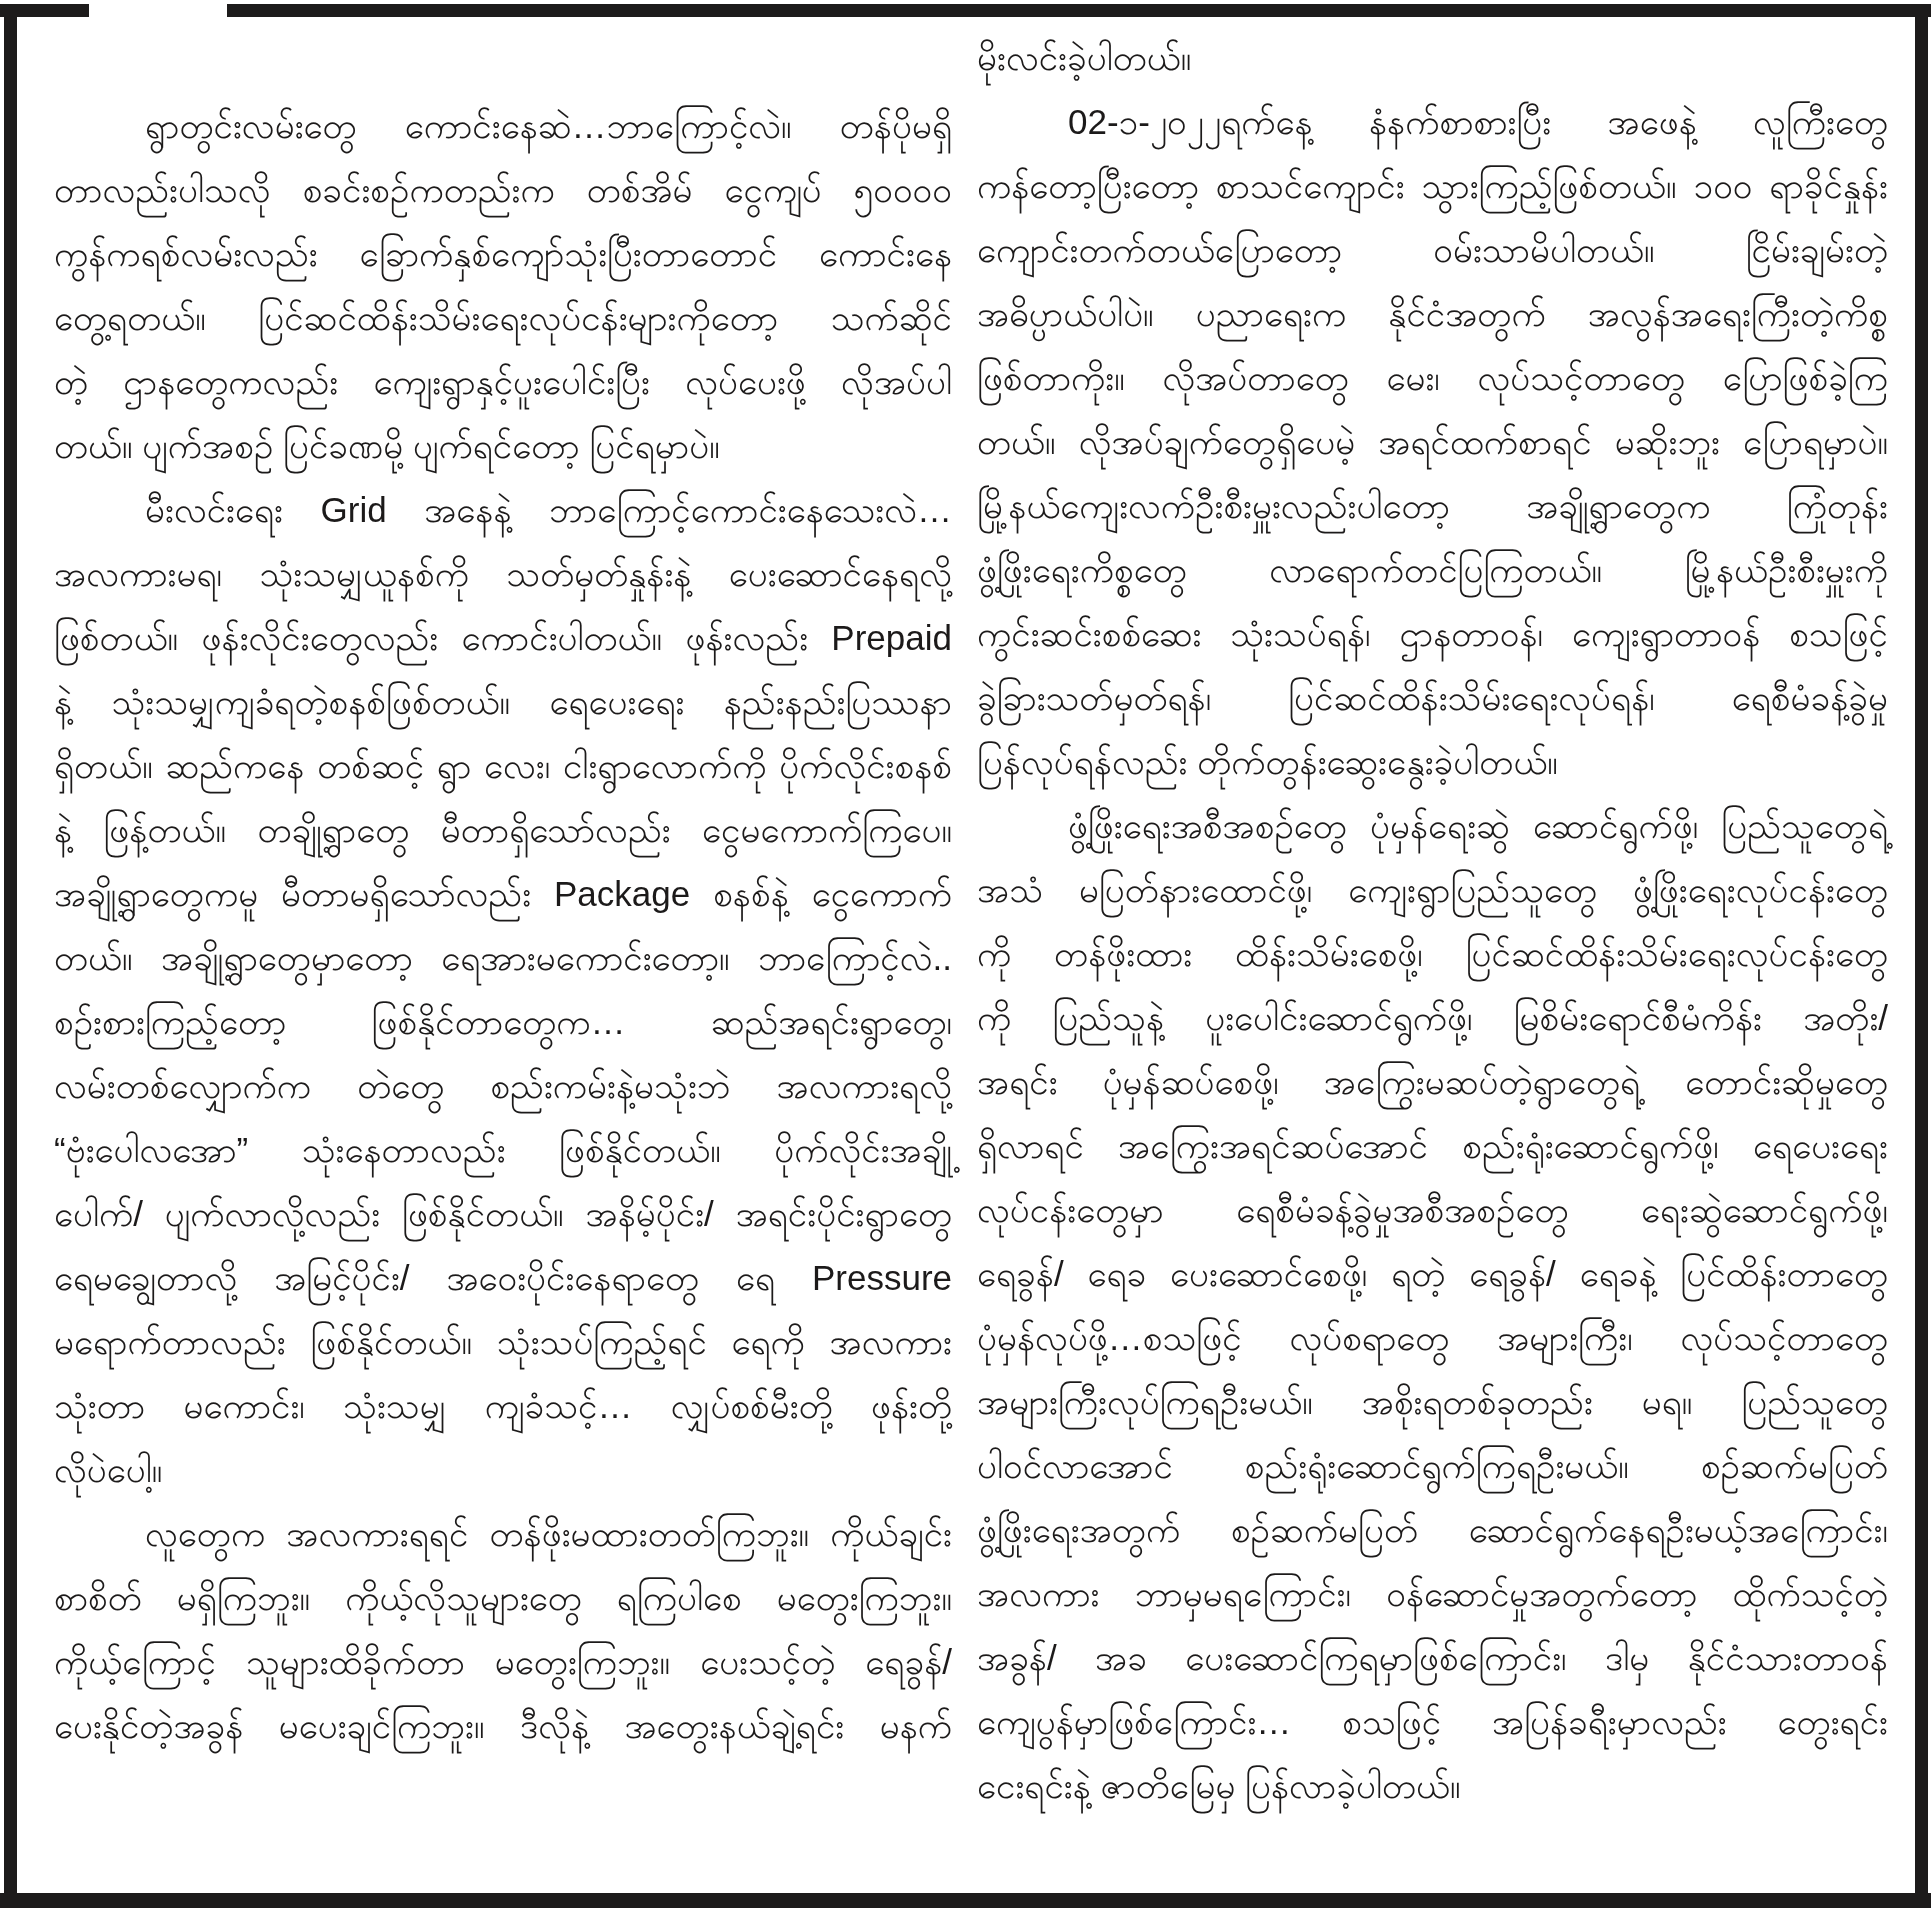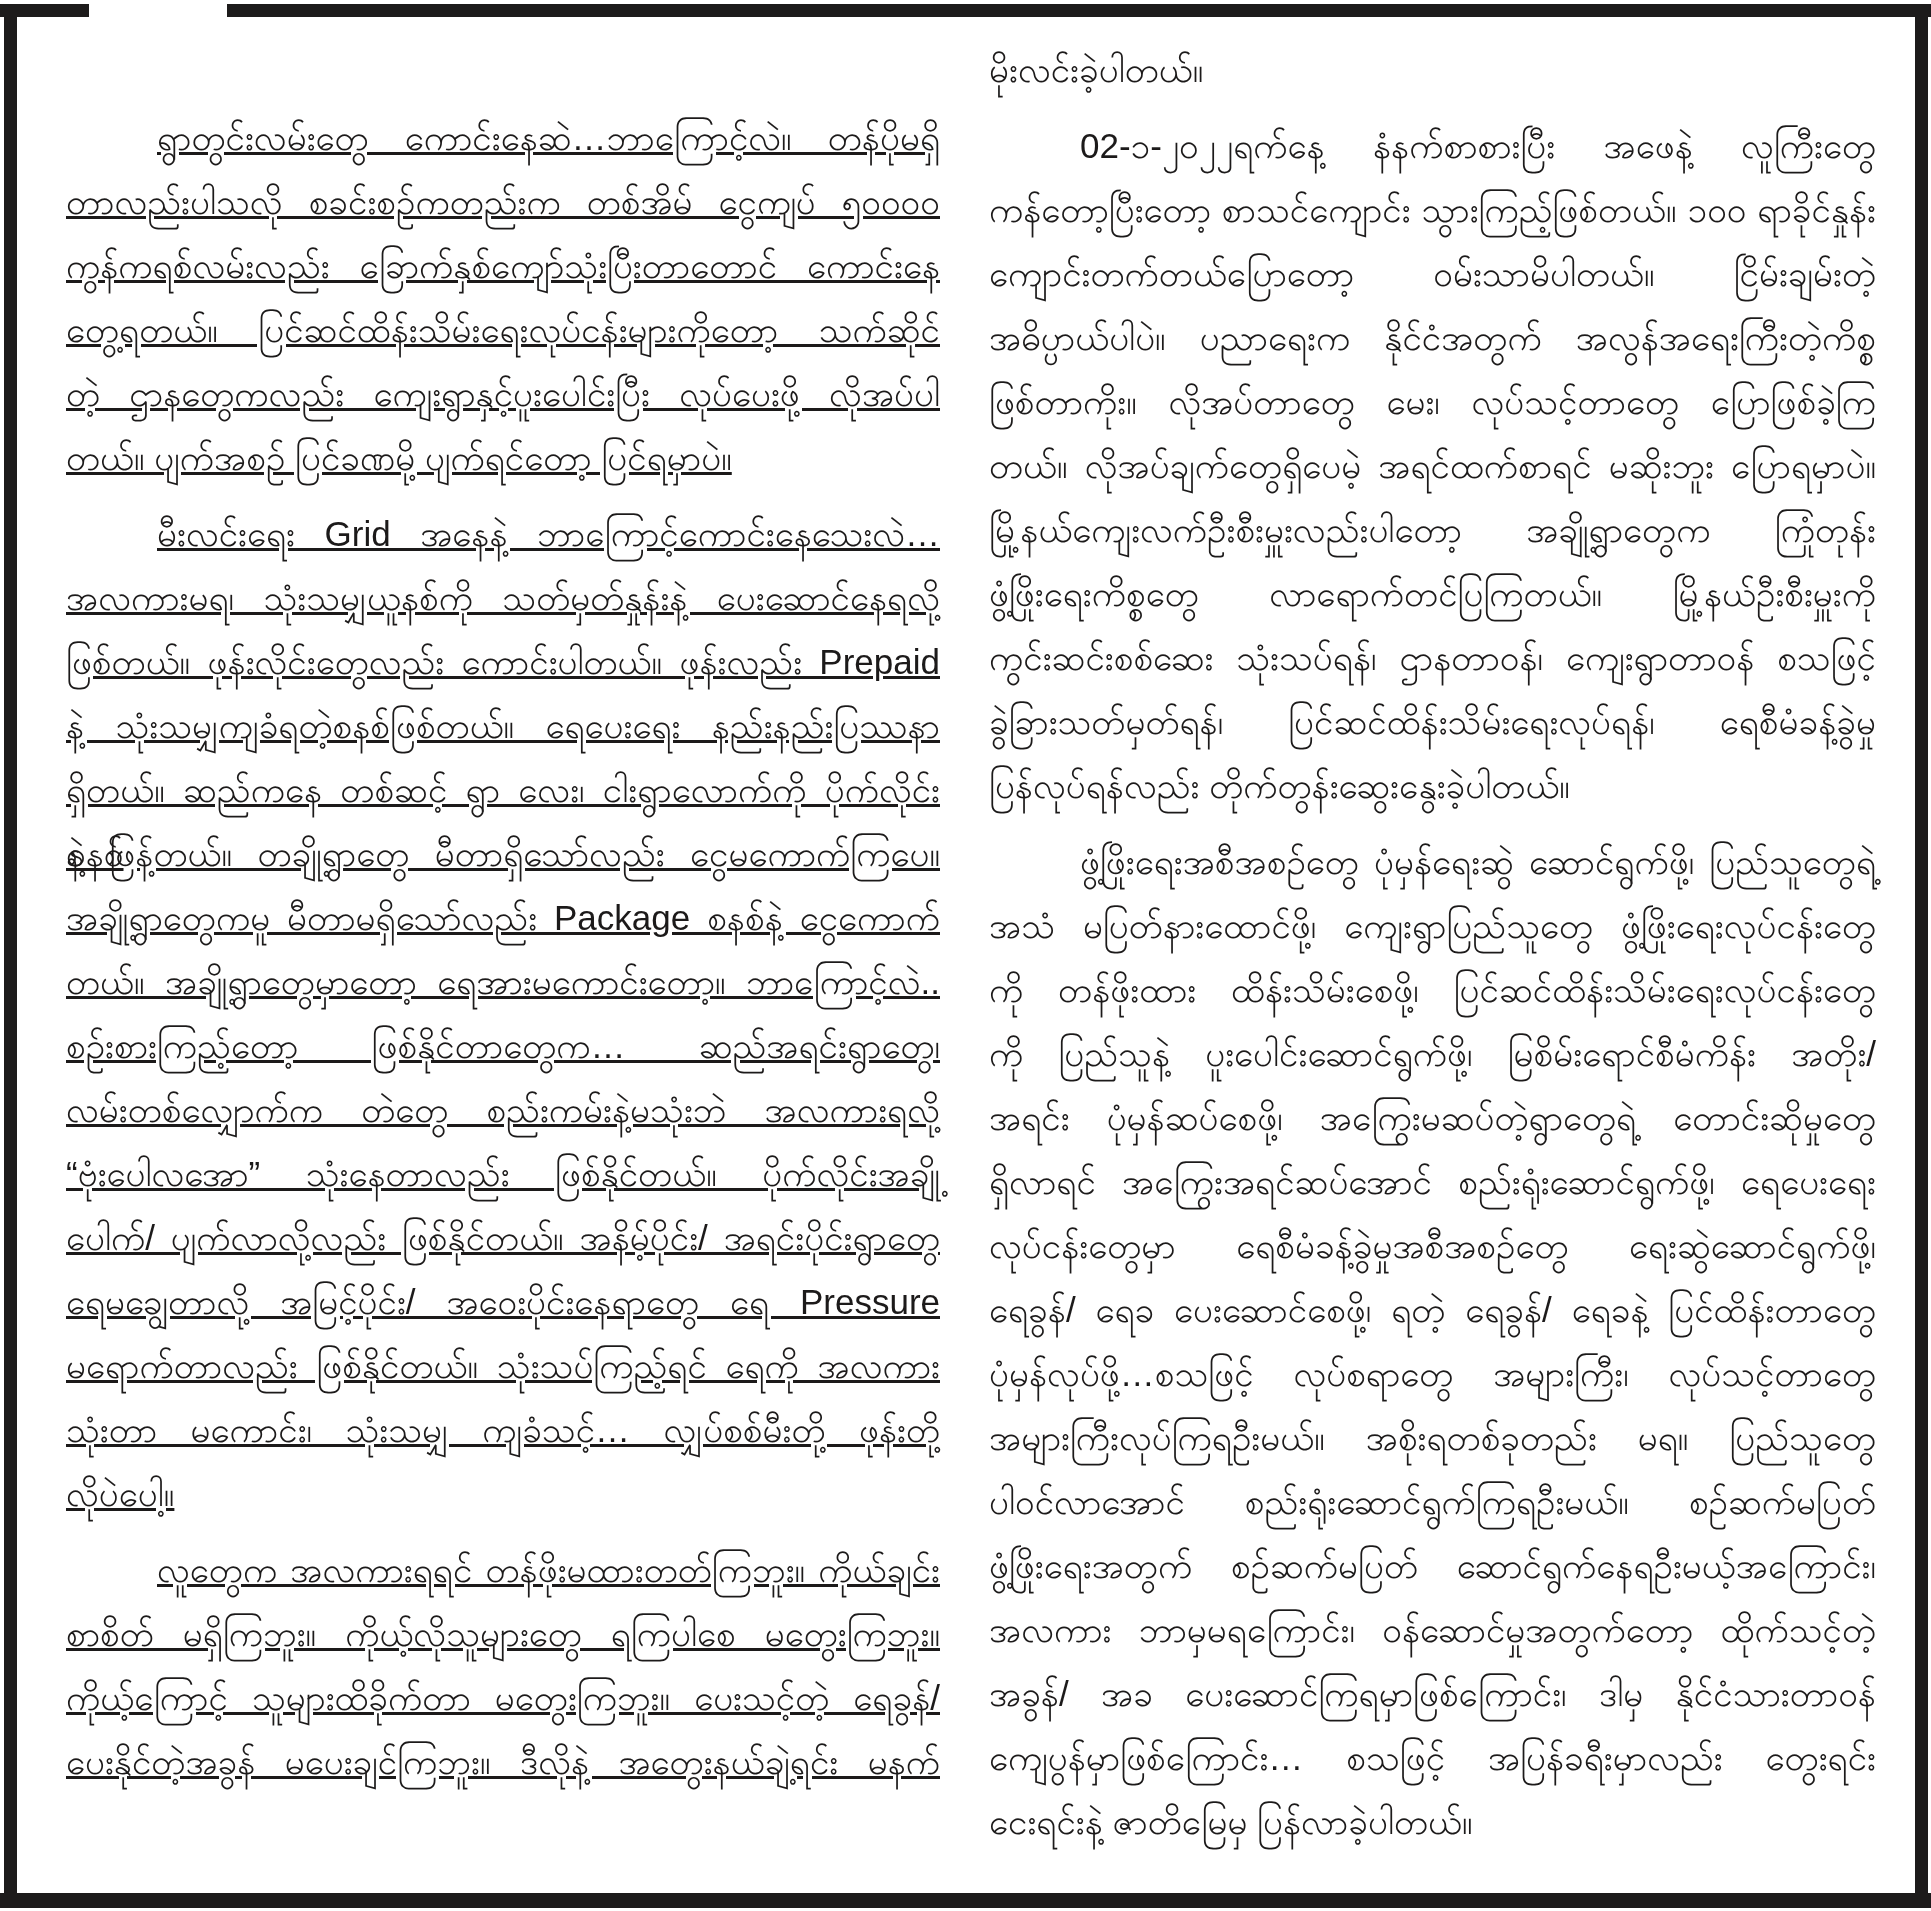--- a/index.html
+++ b/index.html
@@ -30,24 +30,24 @@
   .right-bar      { right: 3.9px;   top: 14.8px; width: 12.8px;  bottom: 3.9px; }
   .bottom-bar     { left: 0;      right: 0;  bottom: 3px;  height: 14.8px; }
 
   
   .col {
     position: absolute;
     color: #1c1a1a;
     font-size: 35px;
     font-weight: 500;
   }
-  .col-left  { left: 54px;  top: 94px; width: 898px; text-decoration: underline; }
+  .col-left  { left: 54px;  top: 94px; width: 898px; }
   .col-right { left: 977px; top: 25.6px; width: 911px; }
 
-  .para { margin: 12px; }
+  .para { margin: 0; }
 
   .line {
     height: 64px;
     line-height: 64px;
     text-align: justify;
     text-align-last: justify;
     white-space: normal;
   }
   .line.indent { text-indent: 91px; }
   .line.end    { text-align-last: left; }

